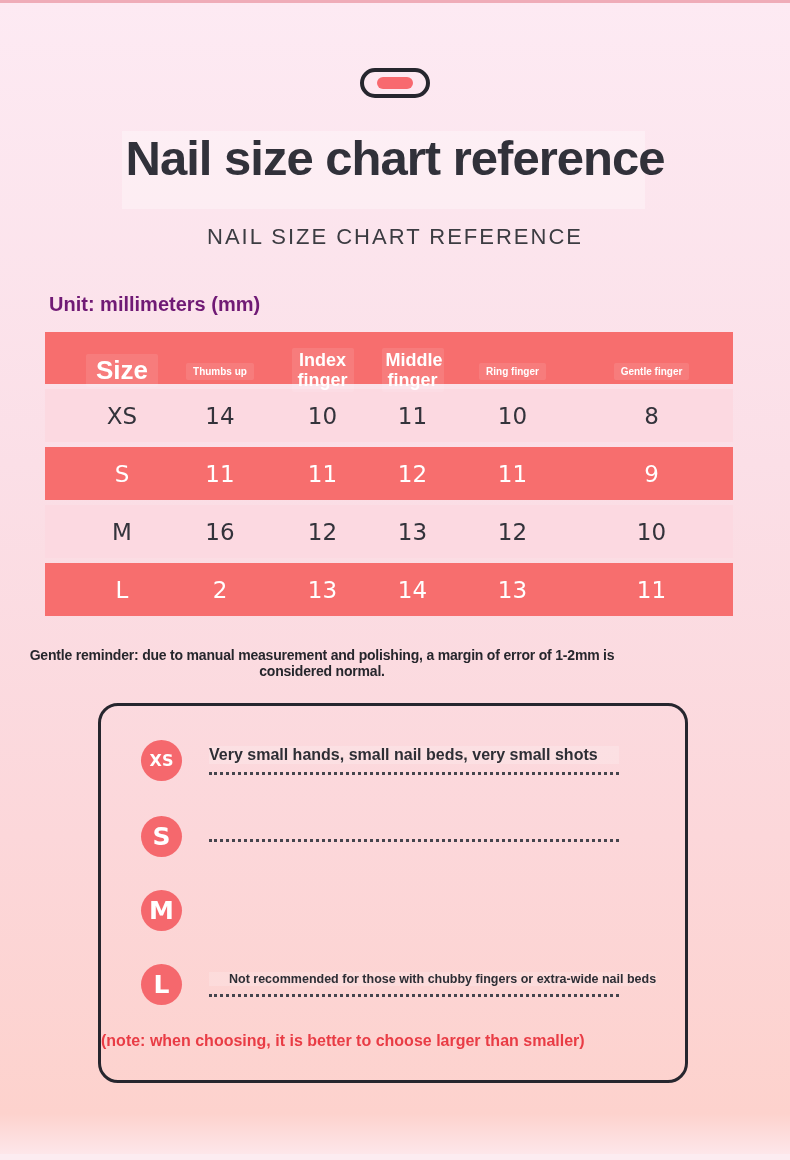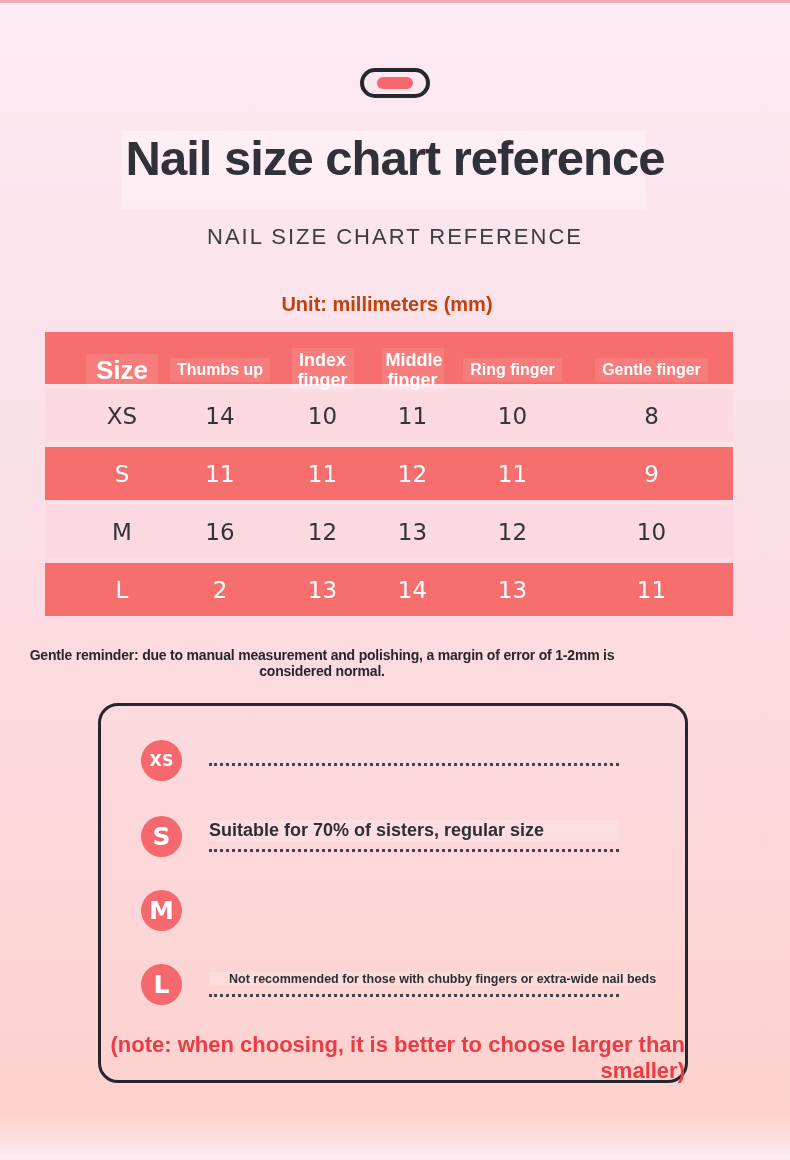--- a/index.html
+++ b/index.html
@@ -16,30 +16,30 @@
     width:62px;height:22px;border:4px solid #26262e;border-radius:15px;
     display:flex;align-items:center;justify-content:center;}
   .pill-inner{width:36px;height:12px;border-radius:6px;background:#f8696f;}
 
   
   .title-band{position:absolute;top:131px;left:122px;width:523px;height:78px;background:rgba(255,255,255,0.33);}
   .title{position:absolute;top:130px;left:0;width:790px;margin:0;text-align:center;
     font-size:49px;font-weight:bold;letter-spacing:-1px;color:#31313a;}
   .subtitle{position:absolute;top:224px;left:0;width:790px;text-align:center;
     font-size:22px;letter-spacing:2px;color:#3c3c42;}
-  .unit{position:absolute;top:293px;left:43px;width:688px;text-align:center;
-    font-size:20px;font-weight:bold;color:#c2410c;}
+  .unit{position:absolute;top:293px;left:49px;width:688px;text-align:left;
+    font-size:20px;font-weight:bold;color:#701a75;}
 
   
   .size-table{position:absolute;top:332px;left:45px;width:688px;}
   .trow{display:grid;grid-template-columns:120px 110px 95px 85px 115px 163px;align-items:center;}
   .thead{height:52px;background:#f76e6e;color:#ffffff;}
   .hcell{text-align:center;margin-top:16px;}
   .hcell .hl{display:inline-block;background:rgba(255,255,255,0.10);padding:3px 7px;border-radius:2px;
-    font-size:16px;font-weight:bold;}
+    font-size:10px;font-weight:bold;}
   .hcell .hl.narrow{width:54px;padding:2px 4px;font-size:18px;line-height:1.12;}
   .hcell.c-size{padding-left:34px;}
   .hcell.c-size .hl{font-size:26px;padding:1px 10px;}
   .trow.data{height:53px;margin-top:5px;font-family:"DejaVu Sans",sans-serif;font-size:23px;color:#33333b;}
   .trow.data .cell{text-align:center;}
   .trow.data .c-size{padding-left:34px;}
   .trow.light{background:#fcd9e1;}
   .trow.coral{background:#f76e6e;color:#ffffff;}
 
   .reminder{position:absolute;top:647px;left:0;width:644px;text-align:center;
@@ -55,22 +55,22 @@
     font-family:"DejaVu Sans",sans-serif;font-weight:bold;flex:0 0 41px;}
   .g-item-0 .g-circle{font-size:16px;}
   .g-item-1 .g-circle,.g-item-2 .g-circle,.g-item-3 .g-circle{font-size:25px;}
   .g-content{margin-left:27px;display:flex;flex-direction:column;}
   .g-title{color:#2e2e35;font-weight:bold;background:rgba(255,255,255,0.18);white-space:nowrap;}
   .g-item-0 .g-title{font-size:16px;}
   .g-item-1 .g-title{font-size:18px;}
   .g-item-2 .g-title{font-size:12px;}
   .g-item-3 .g-title{font-size:12.5px;padding-left:20px;}
   .g-dots{width:410px;height:0;border-bottom:3px dotted #45454d;margin-top:8px;}
-  .g-note{position:absolute;top:326px;left:0;width:100%;text-align:right;
-    font-size:22px;font-weight:bold;color:#e93c45;}
+  .g-note{position:absolute;top:326px;left:0;width:100%;text-align:left;
+    font-size:16px;font-weight:bold;color:#e93c45;}
 </style>
 </head>
 <body>
 
 <div>
   <div class="top-strip"></div>
 
   <div class="pill">
     <div class="pill-inner"></div>
   </div>
@@ -127,27 +127,27 @@
       <div class="cell">11</div>
     </div>
   </div>
 
   <div class="reminder">Gentle reminder: due to manual measurement and polishing, a margin of error of 1-2mm is considered normal.</div>
 
   <div class="guide-box">
     <div class="g-item g-item-0">
       <div class="g-circle">XS</div>
       <div class="g-content">
+        <div class="g-title">Very small hands, small nail beds, very small shots</div>
         <div class="g-dots"></div>
       </div>
     </div>
     <div class="g-item g-item-1">
       <div class="g-circle">S</div>
       <div class="g-content">
-        <div class="g-title">Suitable for 70% of sisters, regular size</div>
         <div class="g-dots"></div>
       </div>
     </div>
     <div class="g-item g-item-2">
       <div class="g-circle">M</div>
     </div>
     <div class="g-item g-item-3">
       <div class="g-circle">L</div>
       <div class="g-content">
         <div class="g-title">Not recommended for those with chubby fingers or extra-wide nail beds</div>

